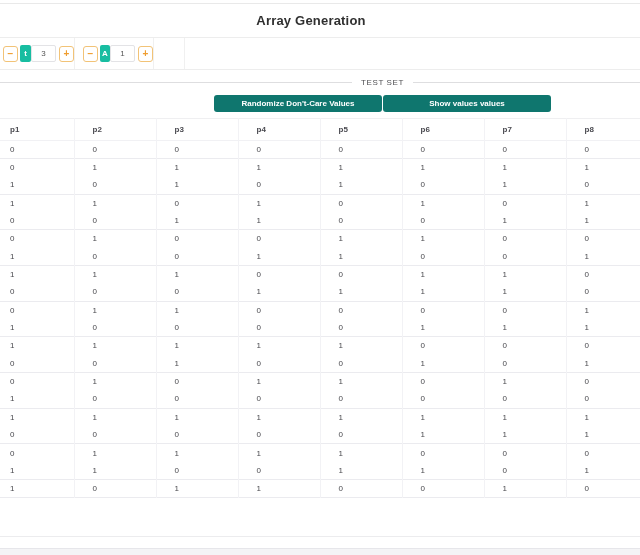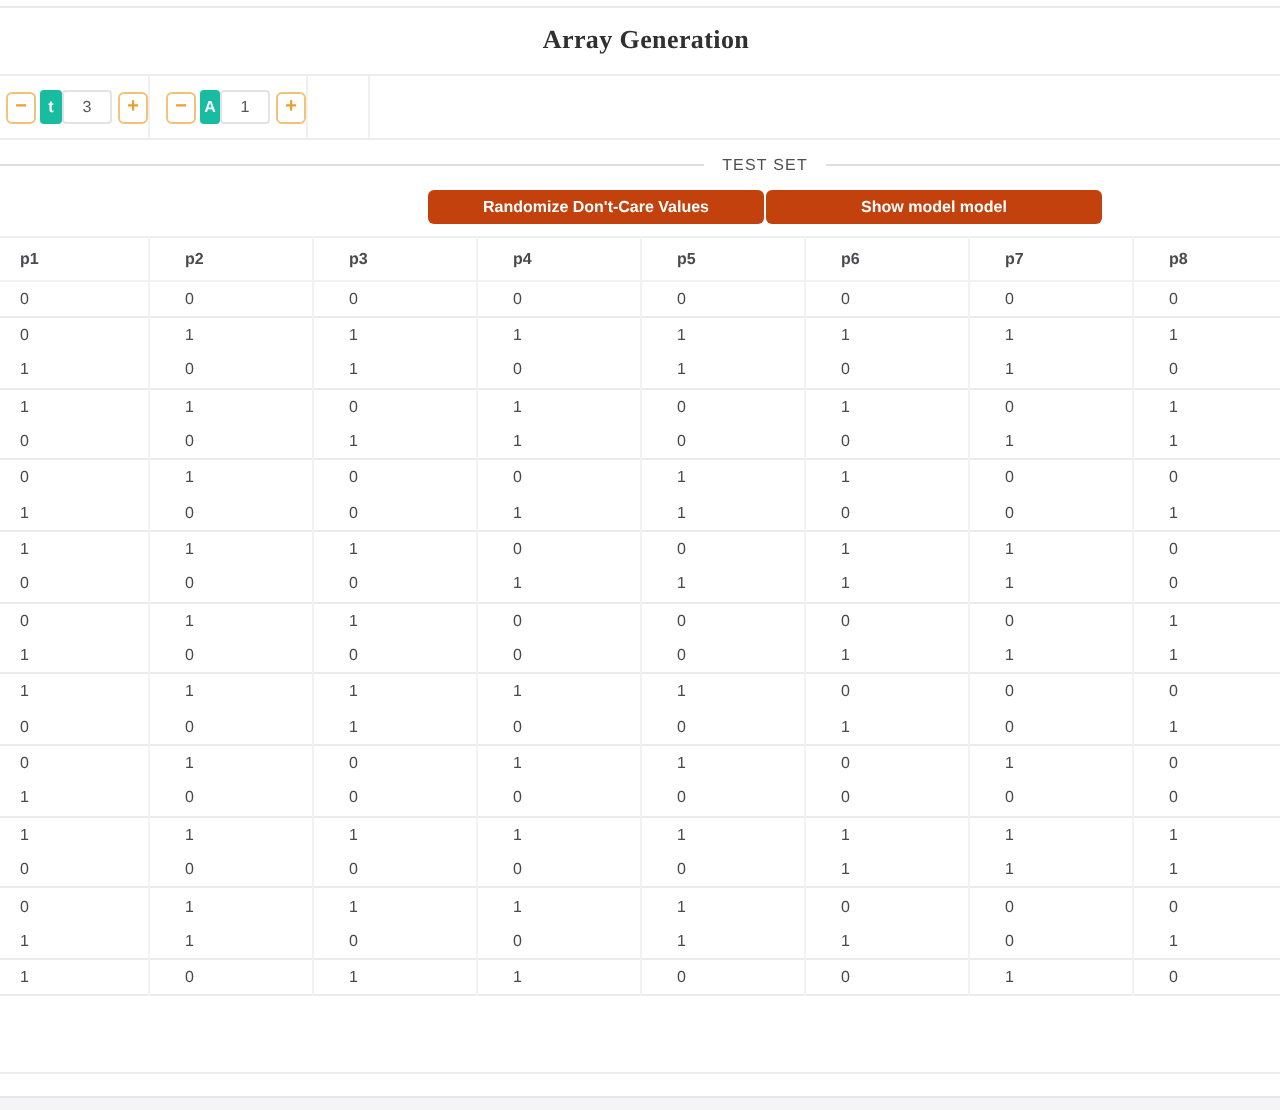--- a/index.html
+++ b/index.html
@@ -3,21 +3,21 @@
 <meta charset="utf-8">
 <style>
   html,body{margin:0;padding:0;}
   body{
     width:640px;height:555px;position:relative;overflow:hidden;
     background:#ffffff;
     font-family:"Liberation Sans",sans-serif;
     -webkit-font-smoothing:antialiased;
   }
   .top-rule{position:absolute;top:3px;left:0;width:640px;border-top:1px solid #e9e9e9;}
-  .title-wrap{position:absolute;top:11px;left:12px;width:622px;text-align:center;font-family:Liberation Serif, serif;}
+  .title-wrap{position:absolute;top:11px;left:0;width:622px;text-align:center;}
   .page-title{font-size:13px;font-weight:700;color:#303030;letter-spacing:.2px;}
 
   
   .controls-bar{
     position:absolute;top:37px;left:0;width:640px;height:31px;
     border-top:1px solid #ededed;border-bottom:1px solid #ededed;
     display:flex;align-items:center;background:#fff;
   }
   .ctrl-cell{height:100%;display:flex;align-items:center;border-right:1px solid #f0f0f0;padding-left:3px;box-sizing:border-box;}
   .ctrl-cell.c1{width:75px;}
@@ -42,21 +42,21 @@
   }
 
   
   .panel{position:absolute;top:68px;left:0;width:765px;}
   .legend-row{margin-top:10px;display:flex;align-items:center;}
   .legend-row:before,.legend-row:after{content:"";flex:1;border-top:1px solid #dedee0;}
   .legend-text{padding:0 9px;font-size:8px;font-weight:400;color:#4f4f52;letter-spacing:.6px;}
   .btn-group{margin:8px auto 0 auto;width:337px;display:flex;gap:1px;}
   .green-btn{
     flex:1;height:17px;border:none;border-radius:3px;cursor:pointer;
-    background:#c2410c;color:#fff;font-size:8px;font-weight:700;
+    background:#0f766e;color:#fff;font-size:8px;font-weight:700;
     font-family:"Liberation Sans",sans-serif;line-height:17px;padding:0;
   }
 
   
   table.tt{
     border-collapse:collapse;table-layout:fixed;
     position:absolute;top:118px;left:-8px;width:656px;
     border-bottom:1px solid #ebebef;
   }
   .tt th,.tt td{
@@ -108,21 +108,21 @@
   <div class="ctrl-cell c3"></div>
   <div class="ctrl-cell rest"></div>
 </div>
 
 <div class="panel">
   <div class="legend-row">
     <span class="legend-text">TEST SET</span>
   </div>
   <div class="btn-group">
     <button class="green-btn">Randomize Don't-Care Values</button>
-    <button class="green-btn">Show model model</button>
+    <button class="green-btn">Show values values</button>
   </div>
 </div>
 
 <table class="tt">
   <thead>
     <tr>
         <th>p1</th>
         <th>p2</th>
         <th>p3</th>
         <th>p4</th>

